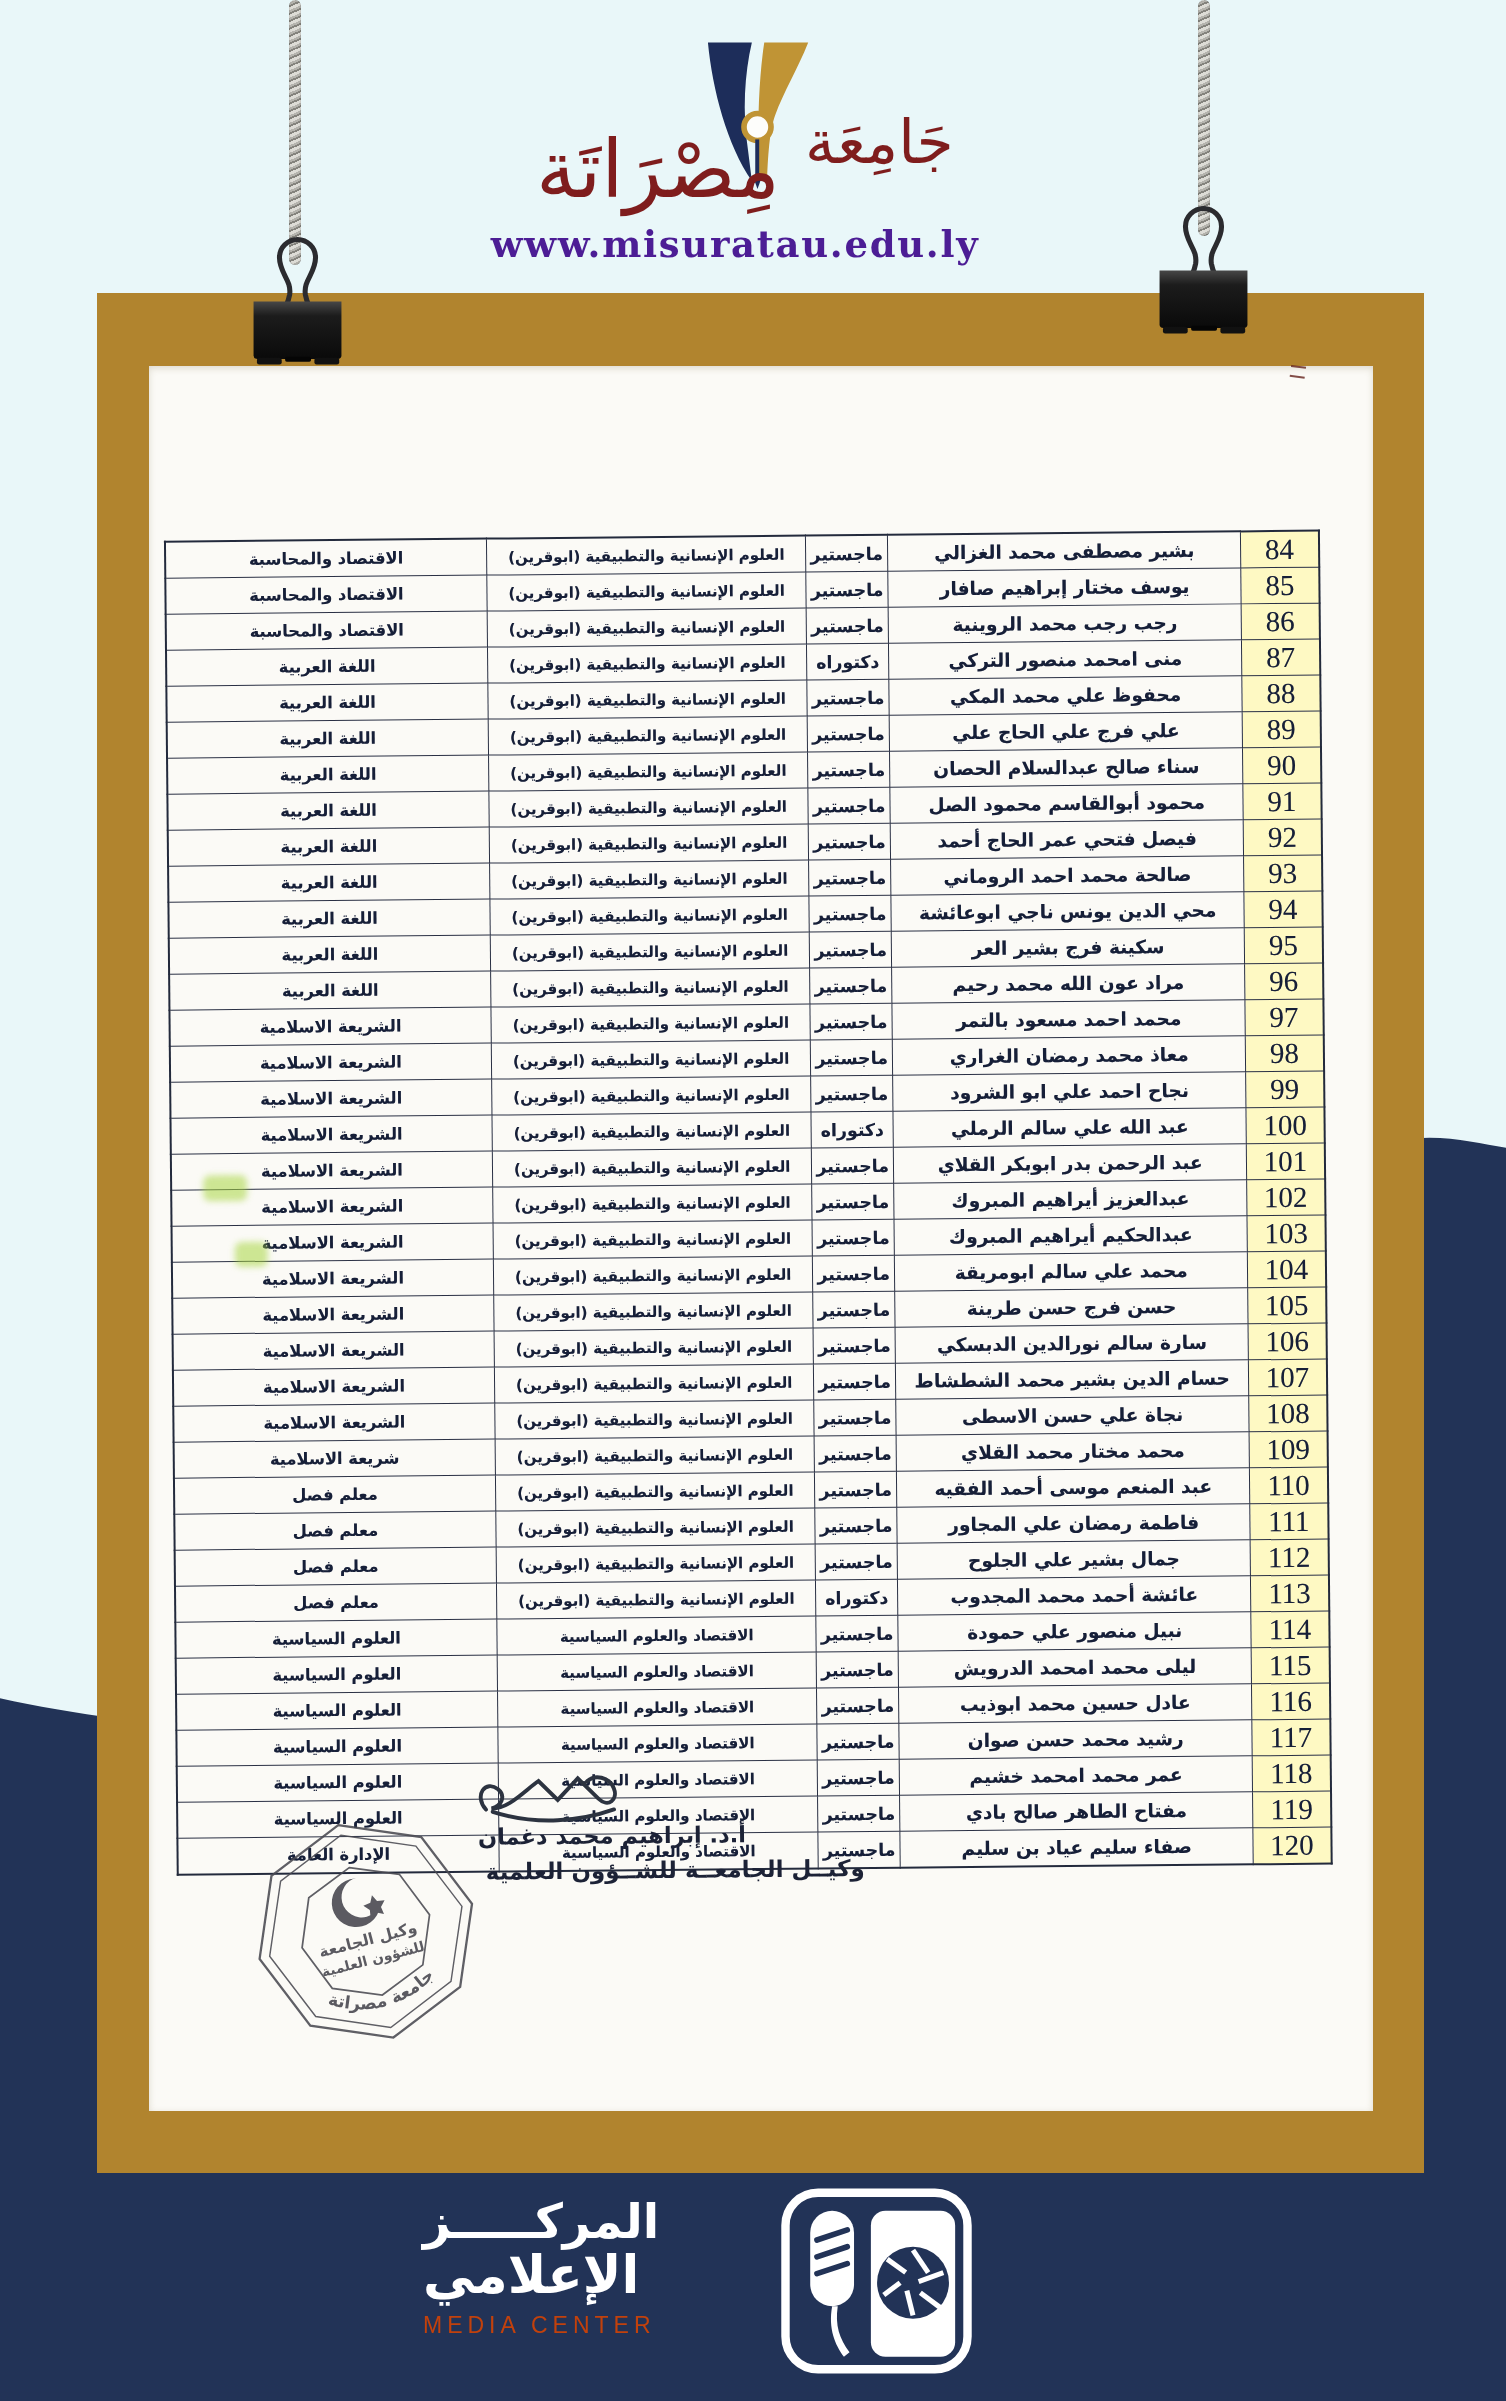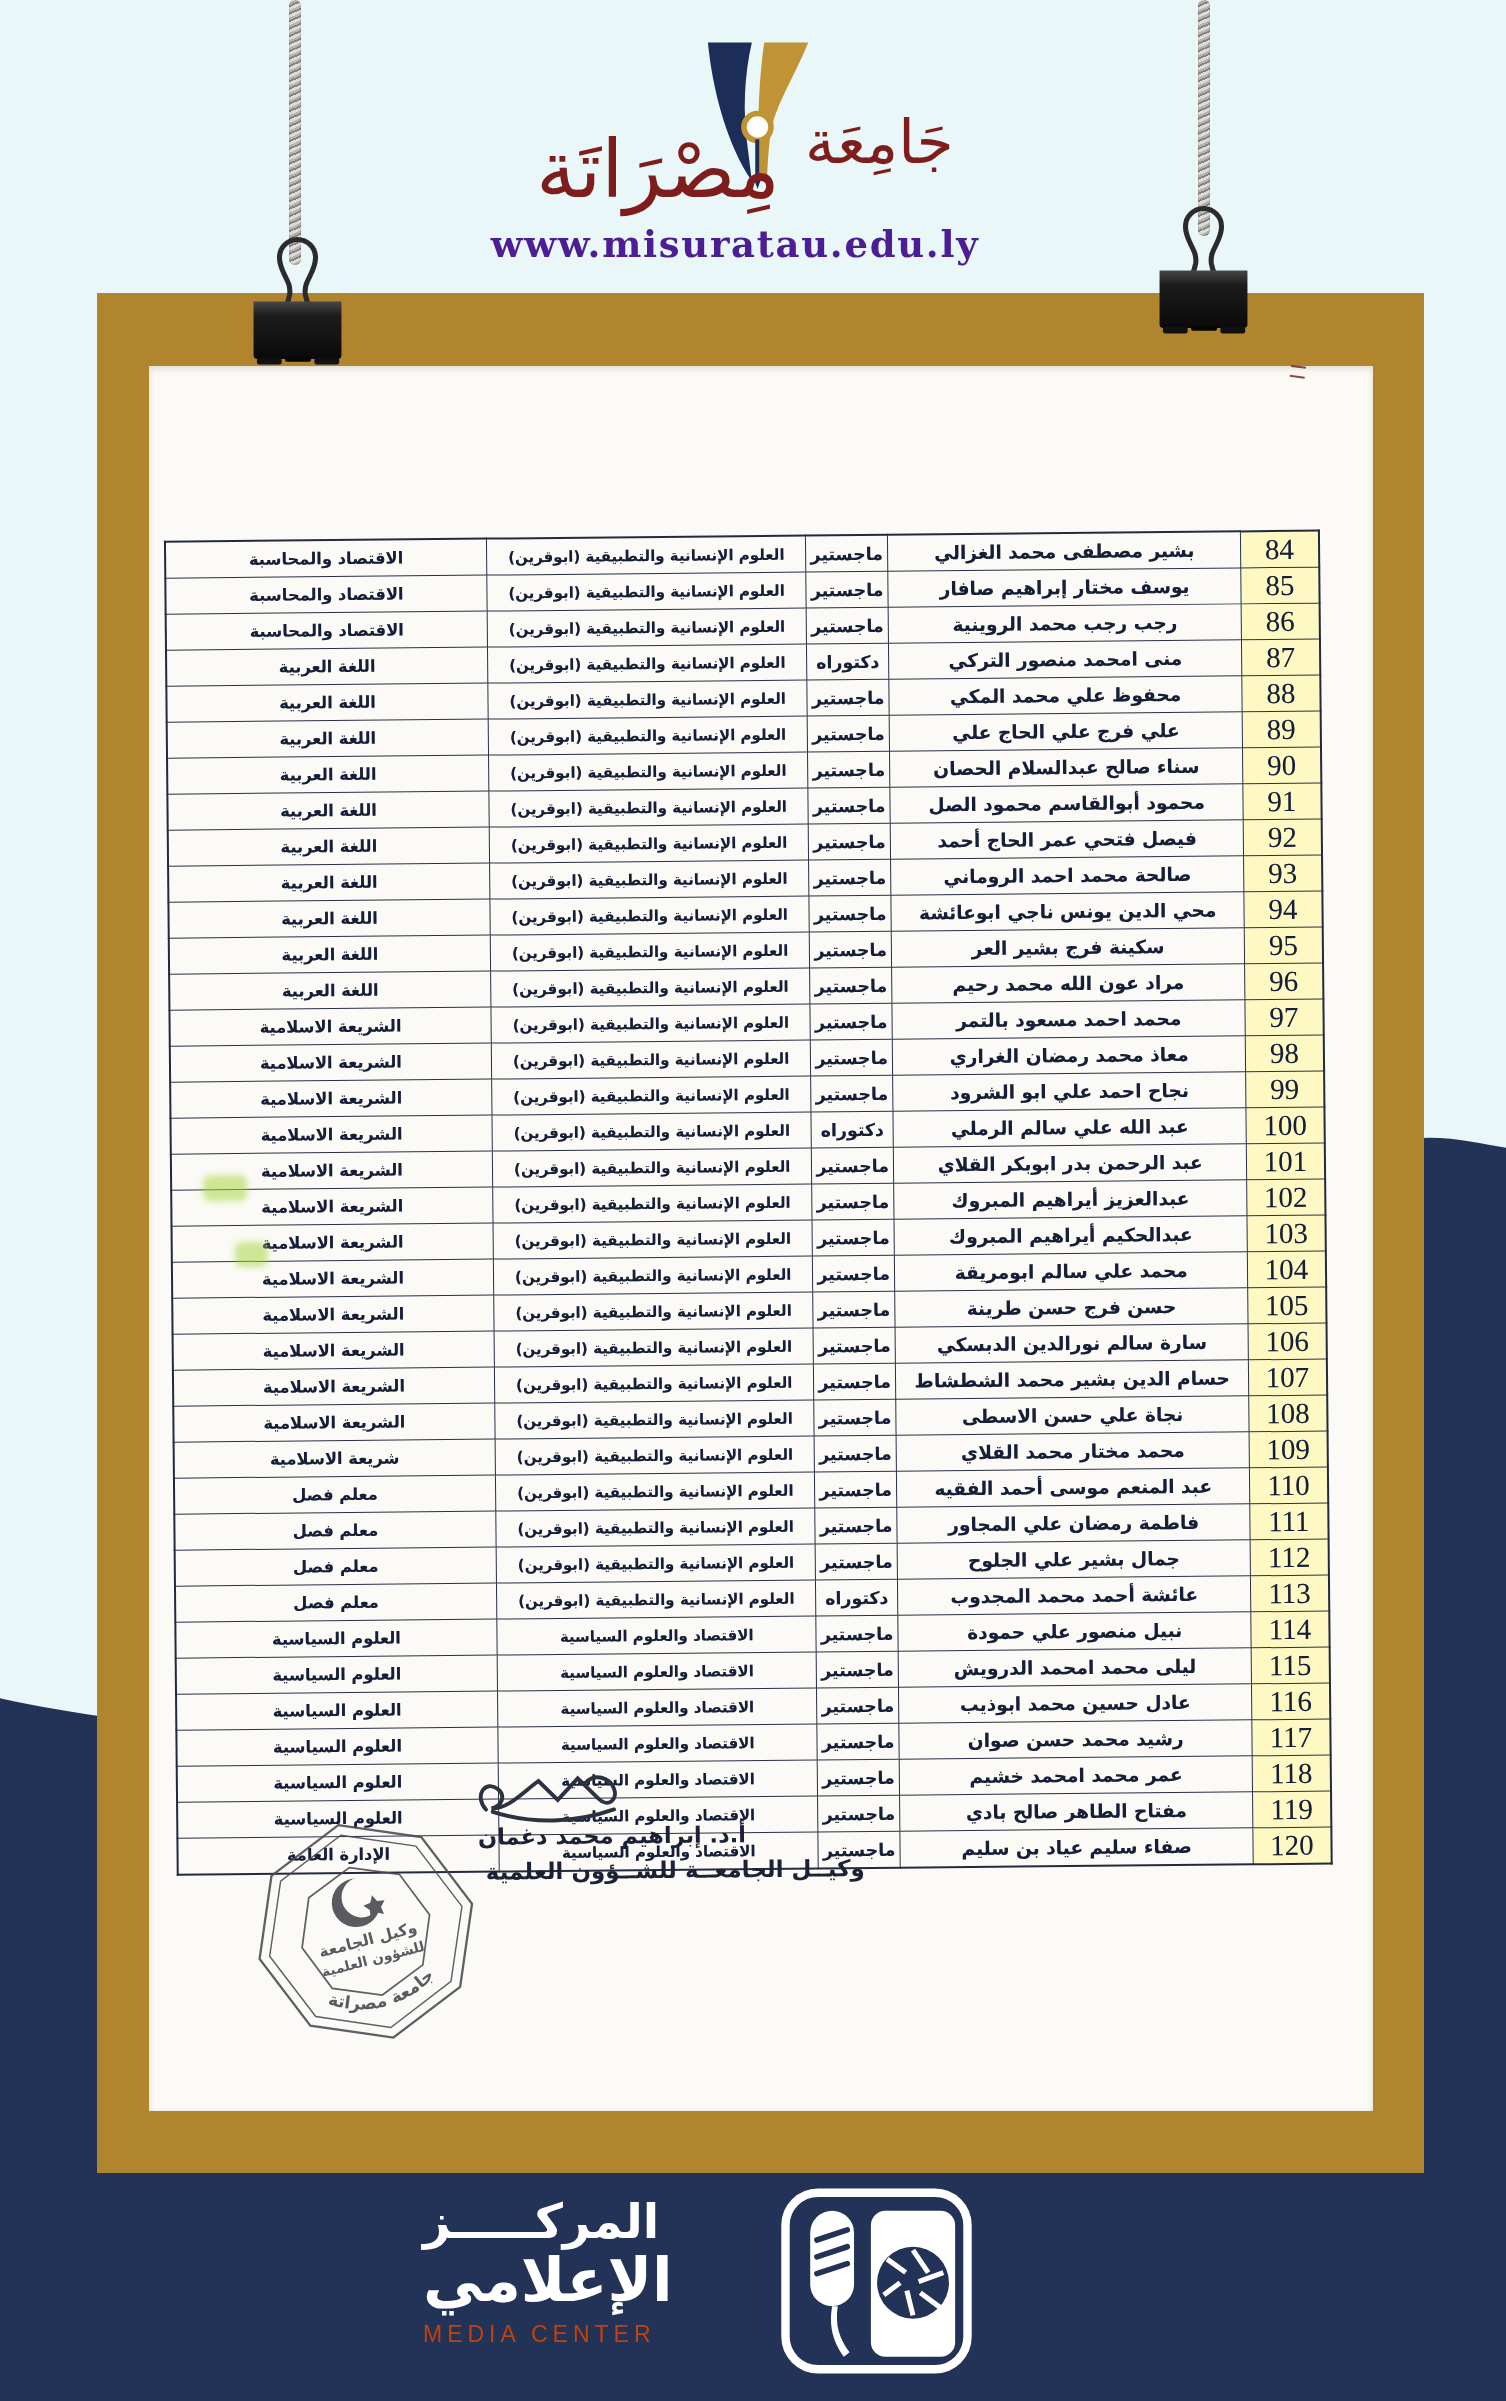--- a/index.html
+++ b/index.html
@@ -50,21 +50,21 @@
   .logo-word.right{left:805px;top:107px;font-size:60px;}
   .logo-word.left{left:536px;top:123px;font-size:80px;}
   .logo-monogram{position:absolute;left:673px;top:39px;z-index:4;}
   .logo-url{position:absolute;left:0;top:222px;width:1470px;text-align:center;
             font-family:"DejaVu Serif",serif;font-size:37px;font-weight:600;
             color:#4c1d95;letter-spacing:1.7px;z-index:4;}
   
   .footer{position:absolute;left:0;top:2172px;width:1507px;height:229px;z-index:4;}
   .mc-text{position:absolute;right:791px;top:22.5px;width:293px;text-align:left;color:#fff;}
   .mc-ar1{font-size:48px;font-weight:bold;line-height:1.1;}
-  .mc-ar2{font-size:60px;font-weight:bold;line-height:1.1;}
+  .mc-ar2{font-size:52px;font-weight:bold;line-height:1.1;}
   .mc-en{font-size:23px;letter-spacing:5px;margin-top:7.9px;color:#c2410c;
          font-family:"Liberation Sans",sans-serif;}
   .mc-icon{position:absolute;left:781px;top:15.8px;}
 </style>
 </head>
 <body>
 
 <div class="stage">
 
   <svg class="bg-curve" viewBox="0 0 2677 4267" preserveAspectRatio="none">

